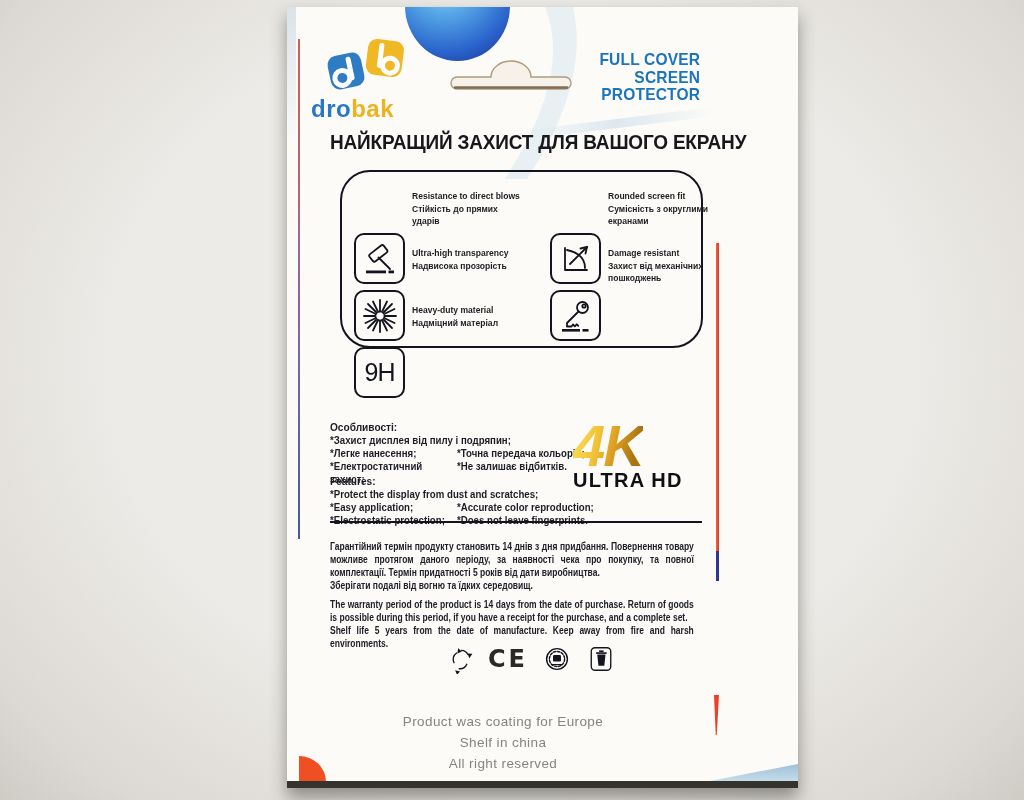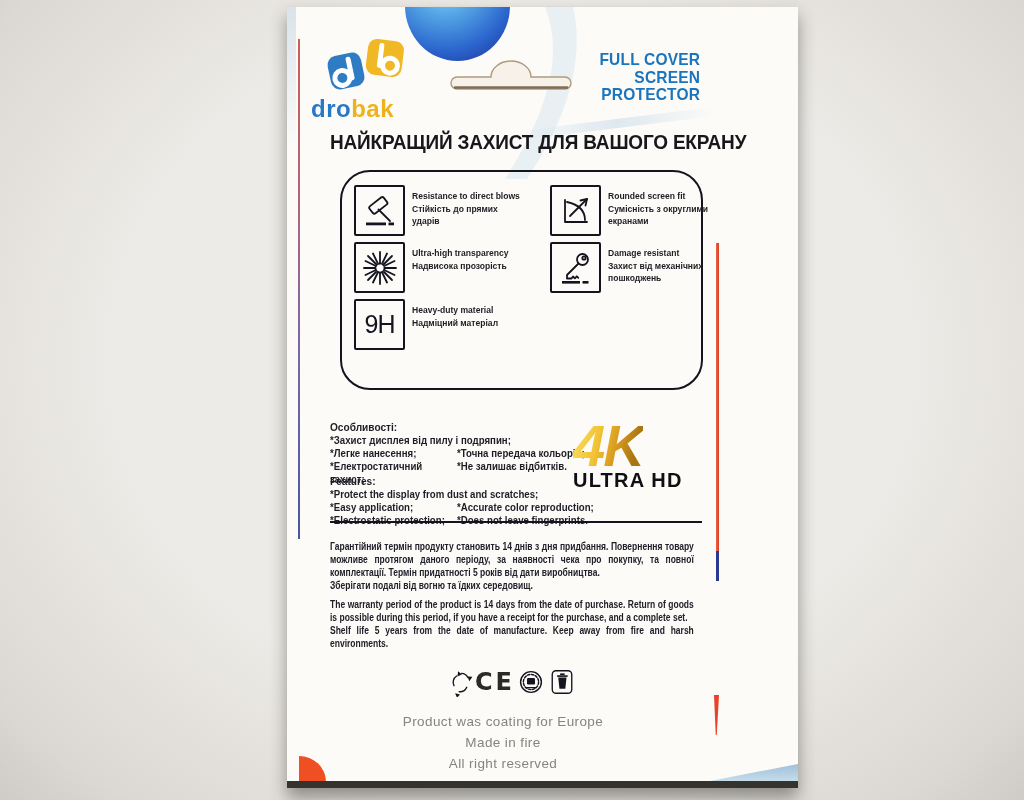--- a/index.html
+++ b/index.html
@@ -42,27 +42,27 @@
   .logo-svg { position:absolute; left:38px; top:26px; }
   .logo-word { position:absolute; left:24px; top:88px; font-size:24px; font-weight:bold; letter-spacing:.5px; }
   .logo-word .b1 { color:#2878c8; } .logo-word .b2 { color:#eeb21c; }
   .product-type { position:absolute; right:98px; top:44px; text-align:right;
     color:#1b75bc; font-size:16.5px; font-weight:bold; line-height:17.5px;
     transform:scaleX(.94); transform-origin:right top; letter-spacing:.2px; }
   .headline { position:absolute; left:43px; top:124px; font-size:20px; font-weight:bold; color:#17171c;
     white-space:nowrap; transform:scaleX(.95); transform-origin:left top; letter-spacing:-.2px; }
 
   
-  .feat-box { position:absolute; left:53px; top:163px; width:363px; height:220px;
+  .feat-box { position:absolute; left:53px; top:163px; width:363px; height:178px;
     border:2px solid #14141e; border-radius:30px;
     display:grid; grid-template-columns:1fr 1fr; grid-auto-rows:54px;
     padding:13px 6px 8px 12px; column-gap:10px; row-gap:3px; }
   .feat-item { display:flex; gap:7px; align-items:flex-start; }
-  .icon-box { flex:none; width:51px; height:51px; border:2px solid #14141e; border-radius:2px;
-    display:flex; align-items:center; justify-content:center; color:#14141e; }
+  .icon-box { flex:none; width:51px; height:51px; border:2px solid #14141e; border-radius:10px;
+    display:flex; align-items:center; justify-content:center; color:#14141e;margin-top:48px; }
   .nineH { font-size:25px; font-weight:400; letter-spacing:-1px; color:#14141e; }
   .feat-text { width:128px; transform:scaleX(.9); transform-origin:left top; padding-top:5px; color:#1d1d22; }
   .feat-en { font-size:9.5px; font-weight:bold; white-space:nowrap; line-height:12px; }
   .feat-ua { font-size:9.5px; font-weight:bold; line-height:11.5px; margin-top:1px; }
 
   
   .list-block { position:absolute; left:43px; width:300px; color:#1d1d26;
     transform:scaleX(.92); transform-origin:left top; }
   .list-ua { top:414px; } .list-en { top:468px; }
   .list-title { font-size:11px; font-weight:bold; line-height:13px; }
@@ -80,21 +80,21 @@
 
   .divider { position:absolute; left:43px; top:514px; width:372px; height:2px; background:#14141e; }
 
   
   .warranty { position:absolute; left:43px; width:428px; font-size:10px; font-weight:bold;
     line-height:13px; color:#20202a; text-align:justify; white-space:pre-line;
     transform:scaleX(.85); transform-origin:left top; }
   .war-ua { top:533px; } .war-en { top:591px; }
 
   
-  .certs { position:absolute; left:158px; top:636px; display:flex; align-items:center; color:#23231f;margin-top:23px; }
+  .certs { position:absolute; left:158px; top:636px; display:flex; gap:13px; align-items:center; color:#23231f; }
   .ce-text { font-size:24px; font-weight:bold; letter-spacing:3px; color:#2a2a26;
     transform:scaleY(1.05); font-family:"DejaVu Sans", sans-serif; }
 
   
   .footer { position:absolute; left:0; top:704px; width:432px; text-align:center;
     color:#85847f; font-size:13.5px; line-height:21px; letter-spacing:.4px; }
 
   svg .stroke { fill:none; stroke:#14141e; stroke-width:1.8; stroke-linecap:round; stroke-linejoin:round; }
   svg .fillb { fill:#14141e; stroke:none; }
 </style>
@@ -287,17 +287,17 @@
     <svg width="30" height="30" viewBox="0 0 40 40">
       <rect class="stroke" x="7" y="5" width="26" height="30" rx="5" stroke-width="1.8"></rect>
       <path class="fillb" d="M15 14 h11 l-1.6 15 h-7.8 z"></path>
       <rect class="fillb" x="13.5" y="11" width="14" height="2.2"></rect>
       <rect class="fillb" x="17.5" y="8.5" width="6" height="2.2"></rect>
     </svg>
   </div>
 
   <div class="footer">
     <div>Product was coating for Europe</div>
-    <div>Made in fire</div>
+    <div>Shelf in china</div>
     <div>All right reserved</div>
   </div>
 
 </div>
 
 </body></html>

